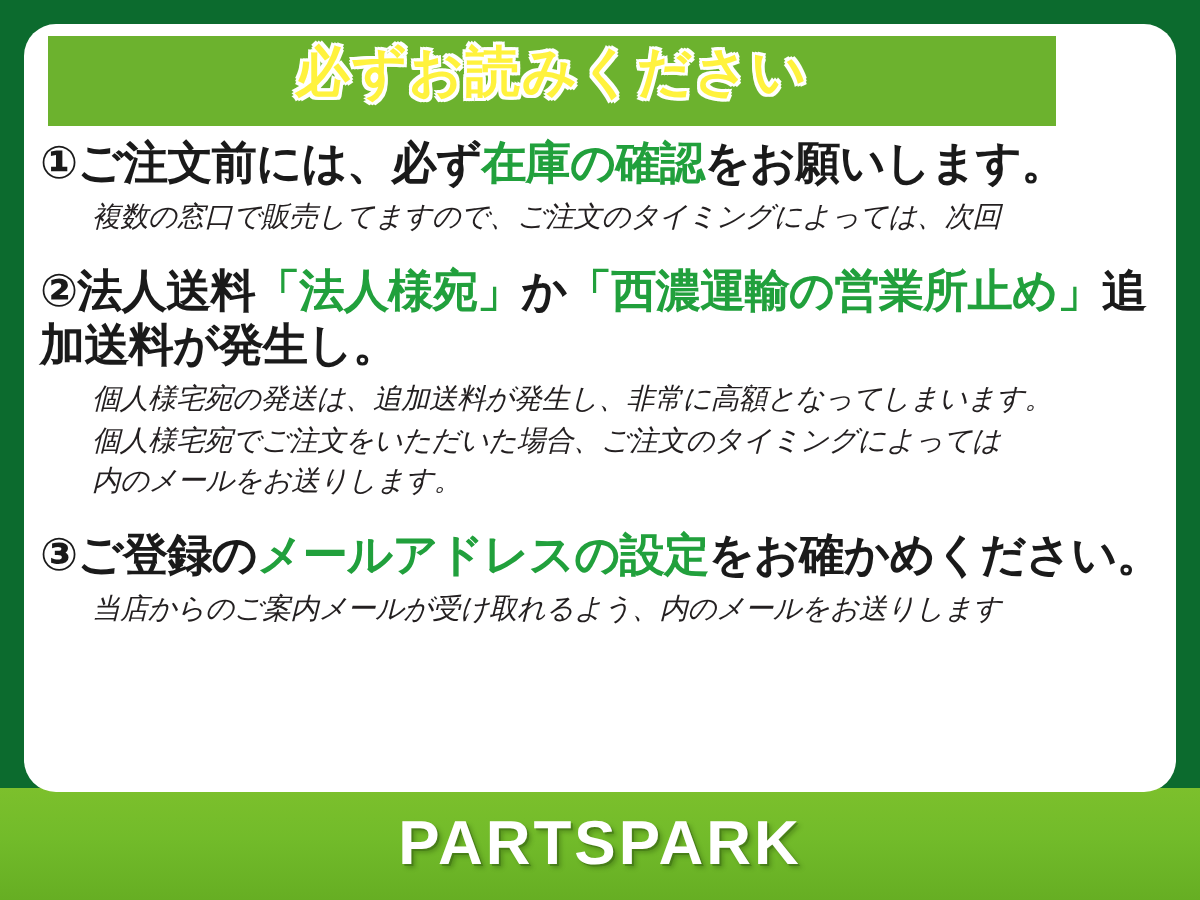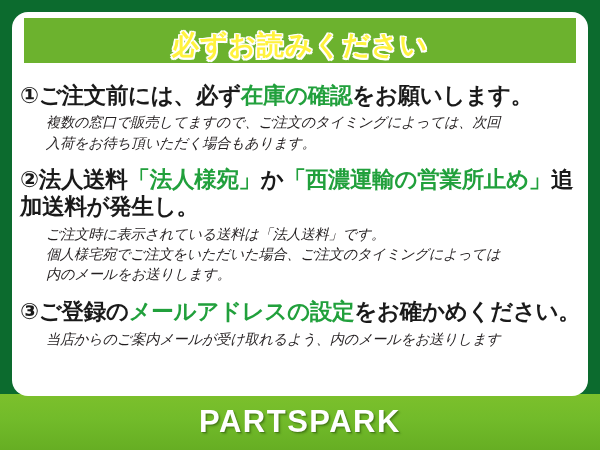--- a/index.html
+++ b/index.html
@@ -54,25 +54,25 @@
     border-radius: 16px;
     z-index: 2;
     overflow: hidden;
   }
 
   
   #title-banner {
     position: absolute;
     left: 12px;
     top: 6px;
-    width: 552px;
+    width: 504px;
     height: 45px;
     background: #6cb22e;
     display: flex;
-    align-items: flex-end;
+    align-items: flex-start;
     justify-content: center;
   }
   #title-text {
     font-size: 27px;
     font-weight: bold;
     color: #fff23d;
     letter-spacing: 1px;
     font-family: "DejaVu Sans", "Liberation Sans", sans-serif;
     text-shadow:
       -1.5px -1.5px 0 #ffffff,  1.5px -1.5px 0 #ffffff,
@@ -116,21 +116,21 @@
     padding-left: 26px;
     padding-top: 3px;
     letter-spacing: -0.2px;
     font-family: "DejaVu Sans", "Liberation Sans", sans-serif;
   }
   .item-body div {
     white-space: nowrap;
     font-style: italic;
   }
 
-  #item-1 { margin-top: 15px; }
+  #item-1 { margin-top: 2px; }
   #item-2 { margin-top: 13px; }
   #item-3 { margin-top: 14px; }
 </style>
 </head>
 <body>
 
 <div id="notice-card">
 
   <div id="content-panel">
 
@@ -139,30 +139,29 @@
     </div>
 
     <div id="items-region">
 
       <div class="notice-item" id="item-1">
         <div class="item-heading">
           <span>①</span><span class="">ご注文前には、必ず</span><span class="hl">在庫の確認</span><span>をお願いします。</span>
         </div>
         <div class="item-body">
           <div>複数の窓口で販売してますので、ご注文のタイミングによっては、次回</div>
-          <div>入荷をお待ち頂いただく場合もあります。</div>
         </div>
       </div>
 
       <div class="notice-item" id="item-2">
         <div class="item-heading wrap">
           <span>②</span><span>法人送料</span><span class="hl">「法人様宛」</span><span>か</span><span class="hl">「西濃運輸の営業所止め」</span><span>追加送料が発生し。</span>
         </div>
         <div class="item-body">
-          <div>ご注文時に表示されている送料は「法人送料」です。</div>
+          <div>個人様宅宛の発送は、追加送料が発生し、非常に高額となってしまいます。</div>
           <div>個人様宅宛でご注文をいただいた場合、ご注文のタイミングによっては</div>
           <div>内のメールをお送りします。</div>
         </div>
       </div>
 
       <div class="notice-item" id="item-3">
         <div class="item-heading">
           <span>③</span><span>ご登録の</span><span class="hl">メールアドレスの設定</span><span>をお確かめください。</span>
         </div>
         <div class="item-body">

